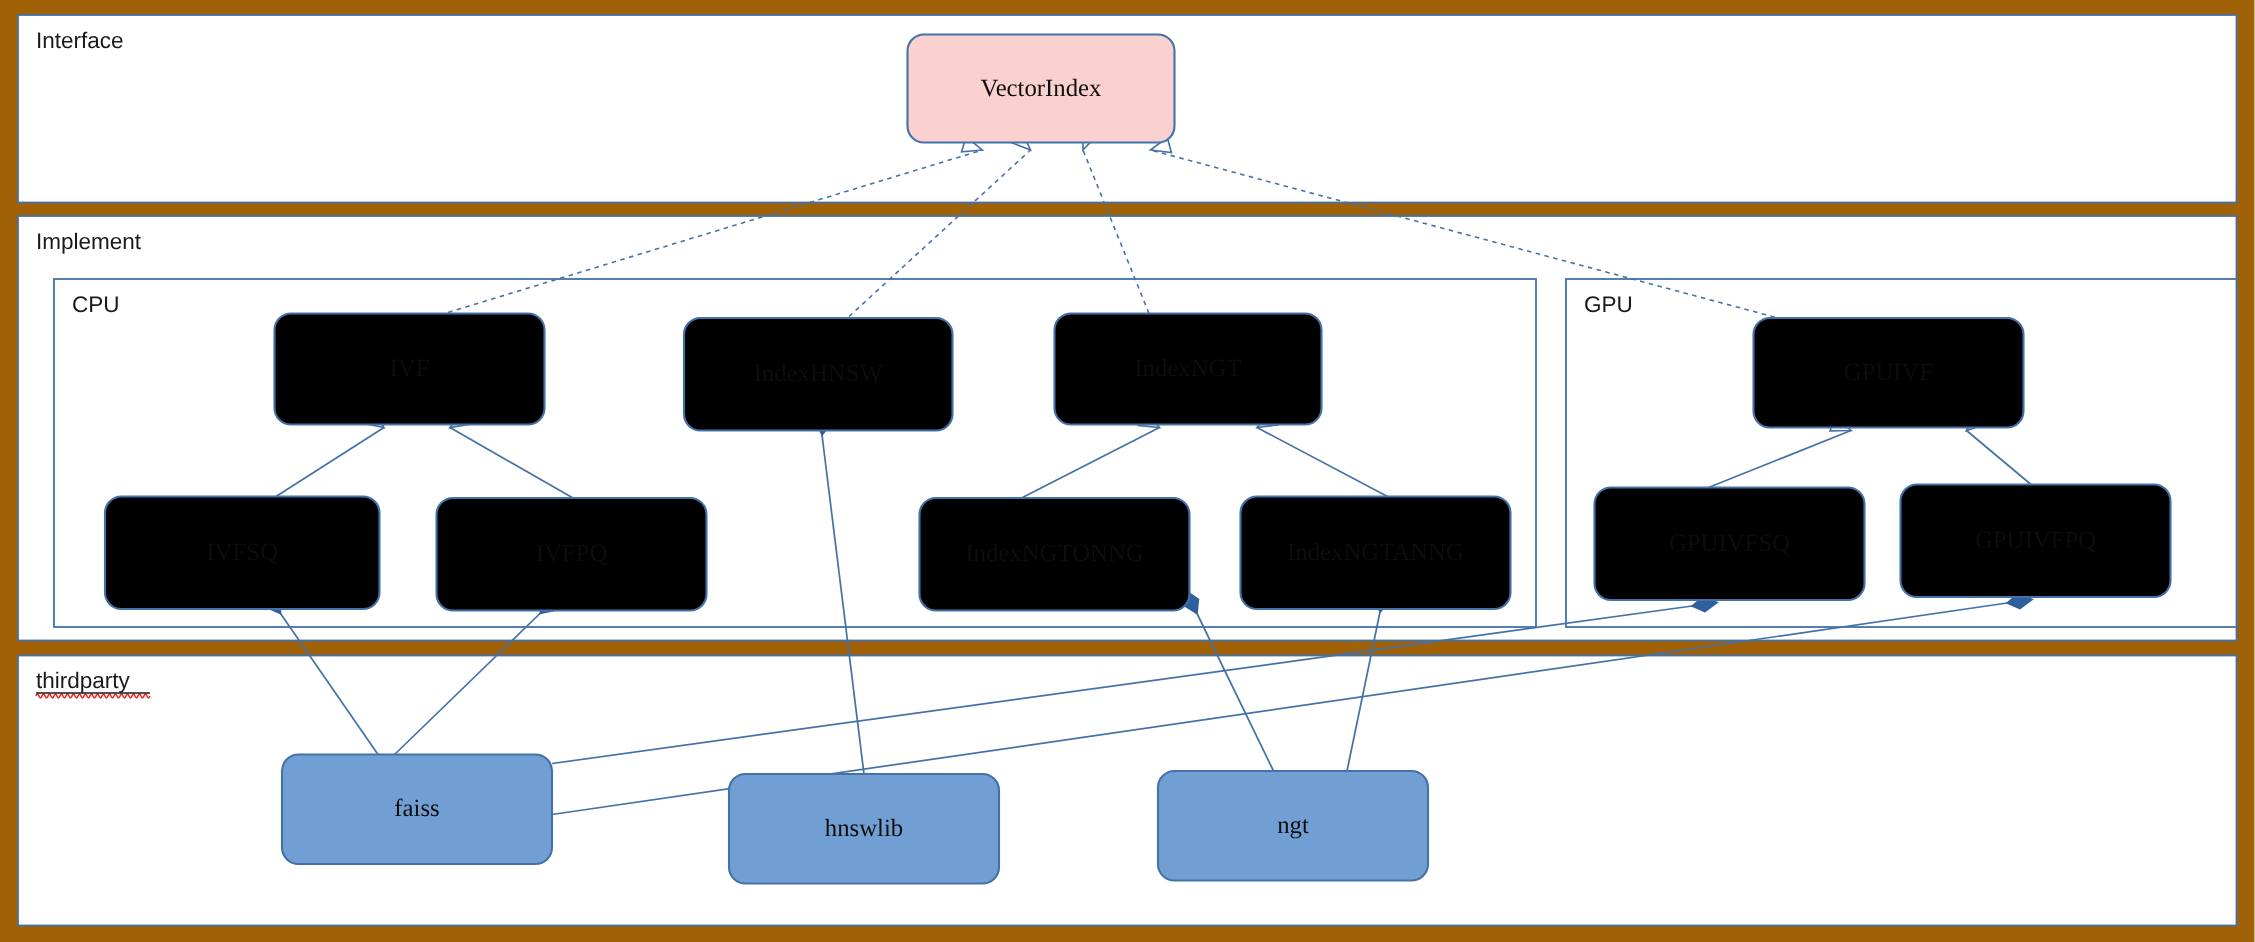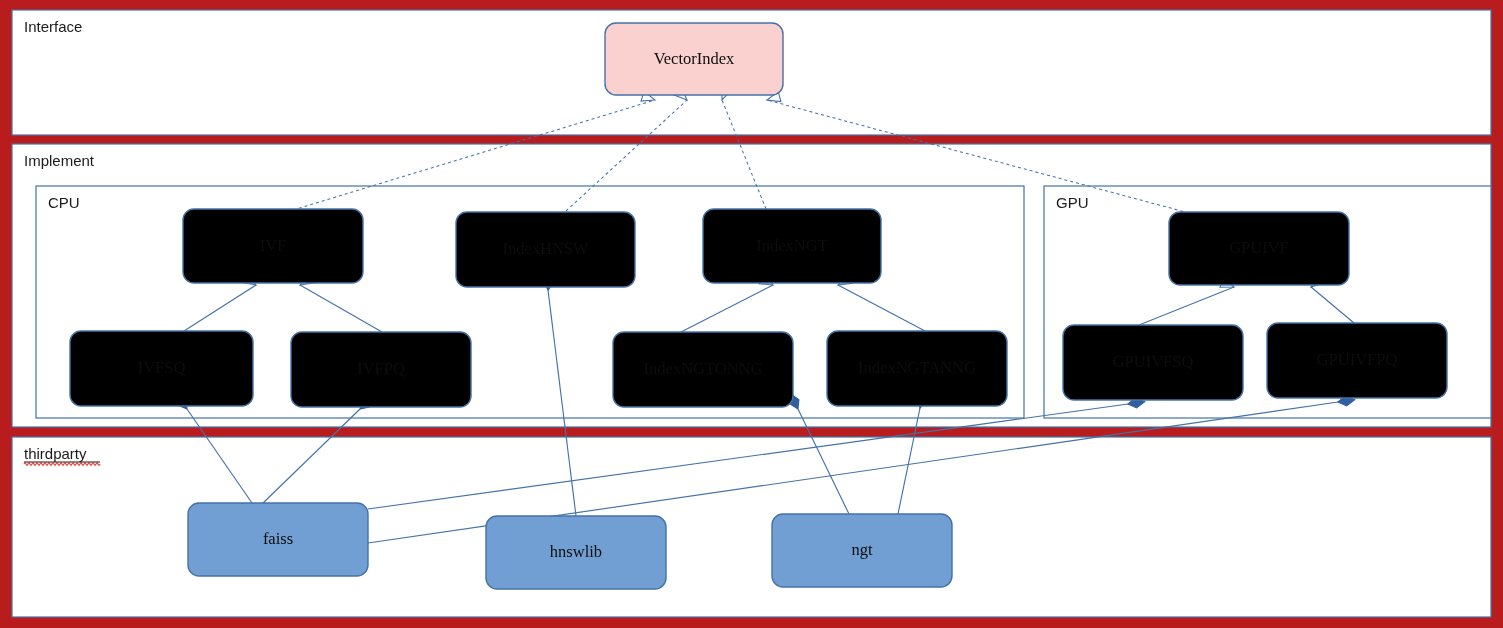--- a/index.html
+++ b/index.html
@@ -10,21 +10,21 @@
   body {
     width: 1503px;
     height: 628px;
     font-family: "Liberation Sans", sans-serif;
     overflow: hidden;
   }
   #diagram-root {
     position: relative;
     width: 1503px;
     height: 628px;
-    background: #b91c1c;
+    background: #a16207;
   }
   svg#diagram {
     display: block;
     width: 1503px;
     height: 628px;
   }
   .group-frame {
     fill: #ffffff;
     stroke: #4472a8;
     stroke-width: 1.2;

